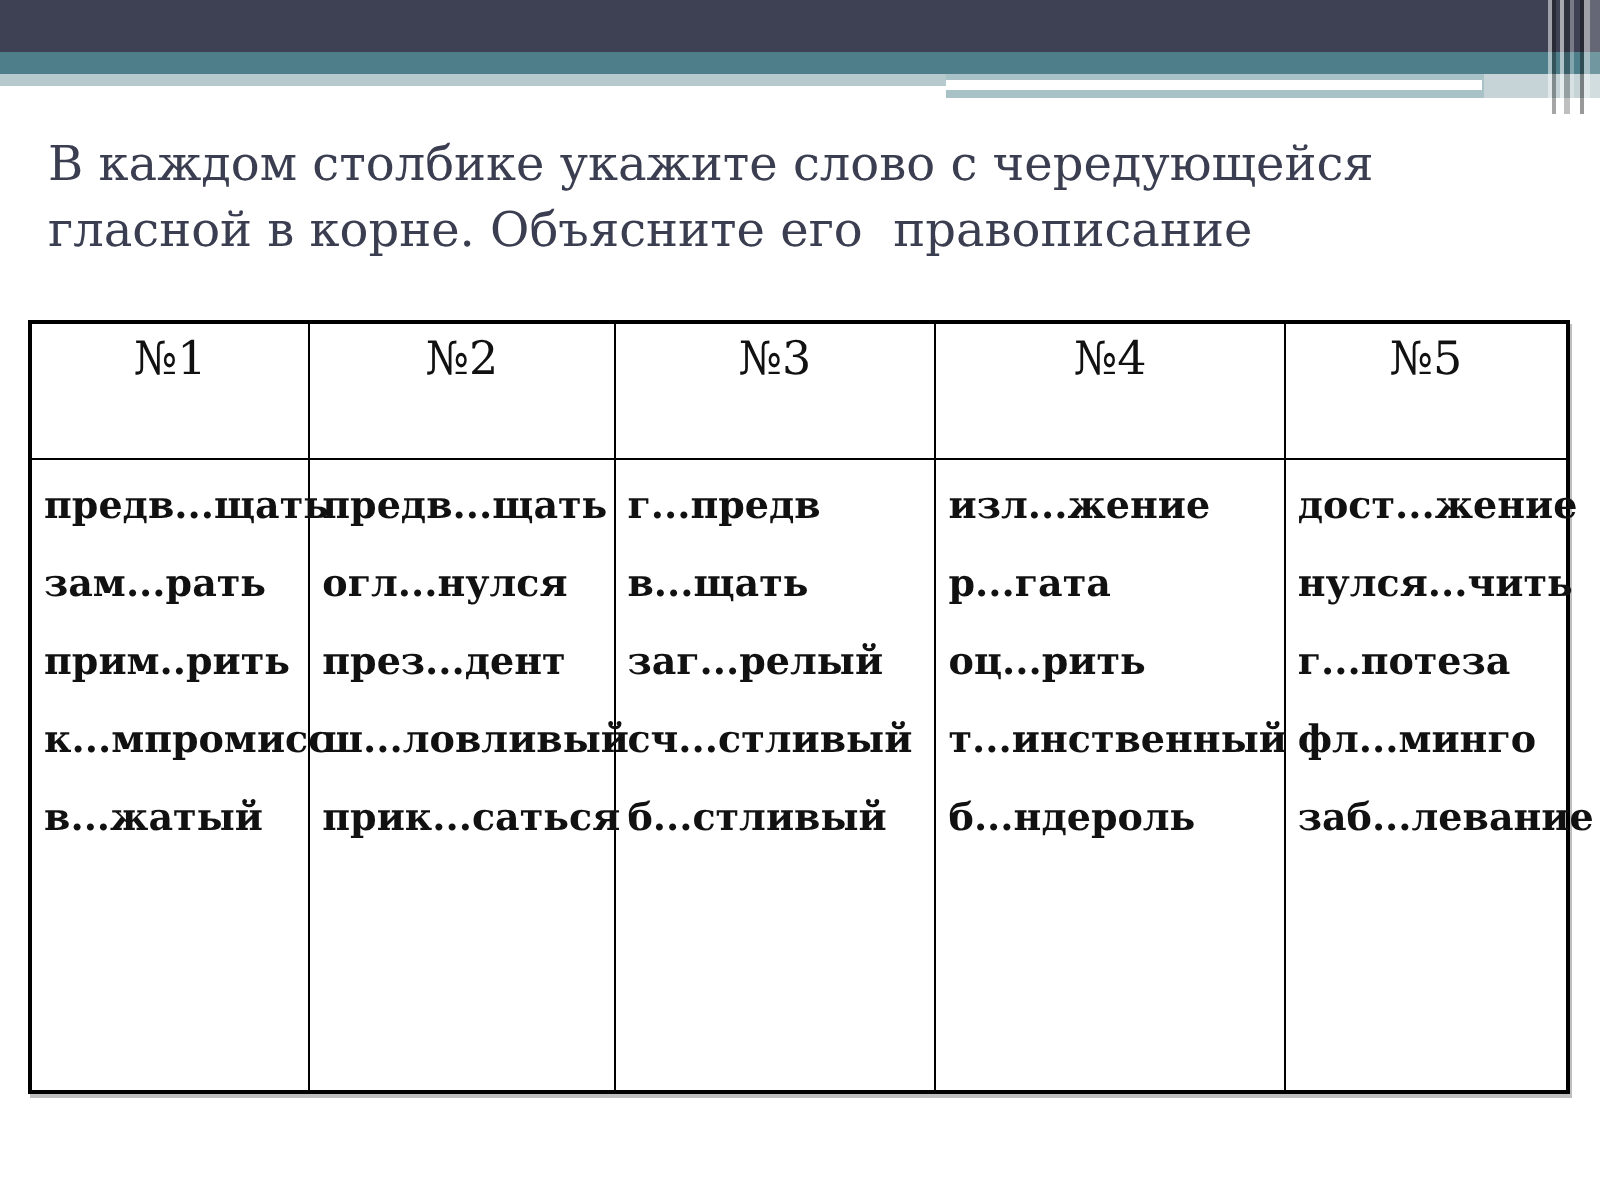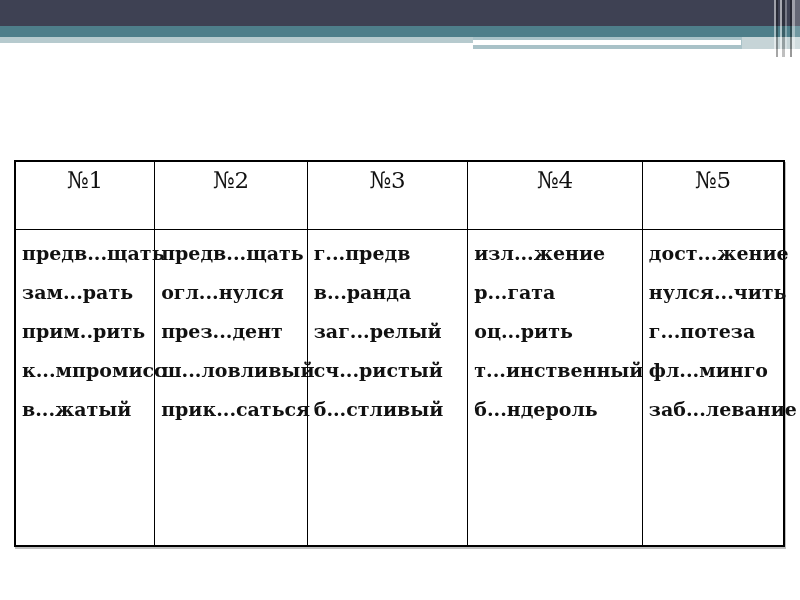--- a/index.html
+++ b/index.html
@@ -94,20 +94,21 @@
   <div>
     <div class="top-bar"></div>
     <div class="teal-bar"></div>
     <div class="pale-left"></div>
     <div class="pale-mid"></div>
     <div class="white-stripe"></div>
     <div class="pale-right"></div>
     <div class="corner-stripes"></div>
   </div>
 
+  <h1 class="slide-title">В каждом столбике укажите слово с чередующейся гласной в корне. Объясните его  правописание</h1>
 
   <table class="words-table">
     <colgroup>
       <col style="width:18.16%">
       <col style="width:19.84%">
       <col style="width:20.88%">
       <col style="width:22.70%">
       <col style="width:18.42%">
     </colgroup>
     <thead>
@@ -130,23 +131,23 @@
         </td>
         <td>
           <span class="word">предв...щать</span>
           <span class="word">огл...нулся</span>
           <span class="word">през...дент</span>
           <span class="word">ш...ловливый</span>
           <span class="word">прик...саться</span>
         </td>
         <td>
           <span class="word">г...предв</span>
-          <span class="word">в...ранда</span>
+          <span class="word">в...щать</span>
           <span class="word">заг...релый</span>
-          <span class="word">сч...ристый</span>
+          <span class="word">сч...стливый</span>
           <span class="word">б...стливый</span>
         </td>
         <td>
           <span class="word">изл...жение</span>
           <span class="word">р...гата</span>
           <span class="word">оц...рить</span>
           <span class="word">т...инственный</span>
           <span class="word">б...ндероль</span>
         </td>
         <td>

